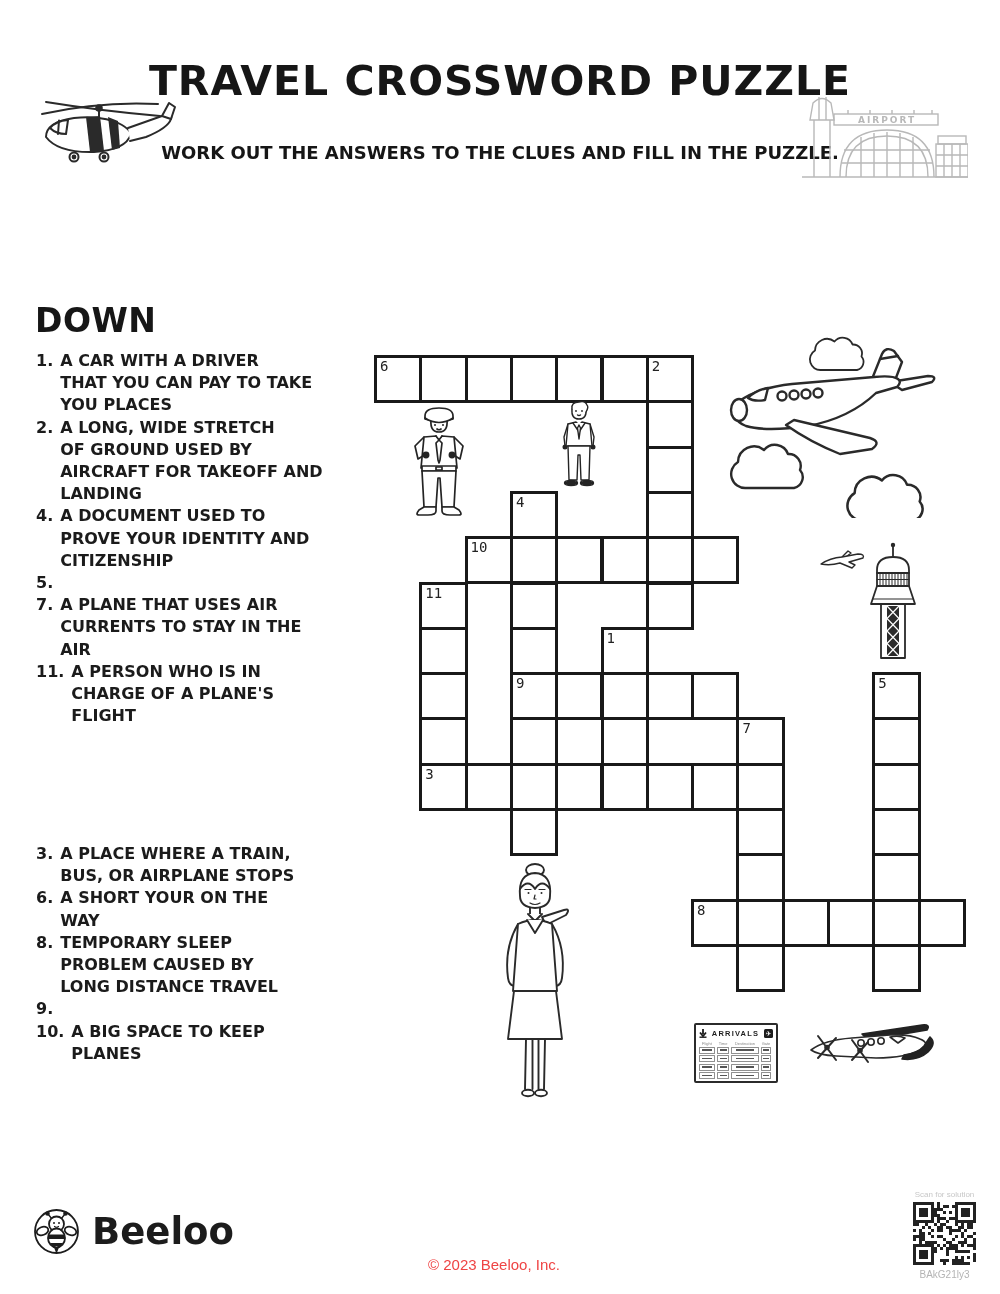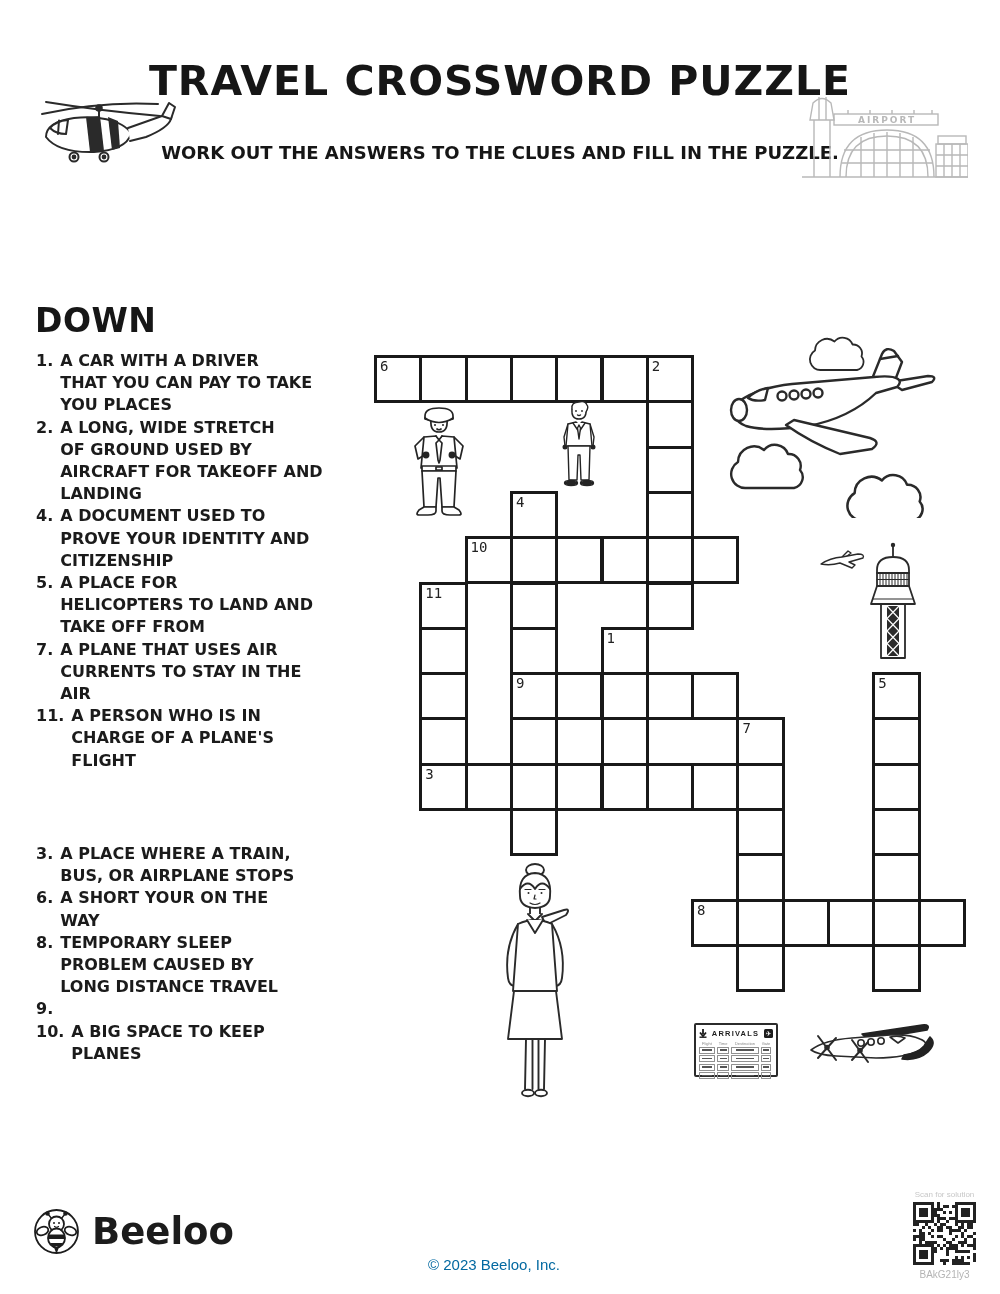--- a/index.html
+++ b/index.html
@@ -17,27 +17,27 @@
         font-size:16px;line-height:22.2px;color:#1b1b1b}
   .clue-num{flex:0 0 auto;margin-right:7px}
   .clue-text{white-space:pre-line}
   .grid{left:374px;top:355px;width:640px;height:640px}
   .cell{position:absolute;width:48.3px;height:48.3px;box-sizing:border-box;
         border:3px solid #191919;background:#fff}
   .cell-num{position:absolute;left:3px;top:0;font-family:"DejaVu Sans Mono",monospace;
         font-size:14px;color:#222}
   .footer-brand{left:33px;top:1208px;display:flex;align-items:center;gap:12px}
   .brand-text{font-family:"DejaVu Sans",sans-serif;font-weight:bold;font-size:37px;color:#1c1c1c}
-  .copyright{left:0;right:12px;top:1256px;text-align:center;font-size:15px;color:#0369a1}
+  .copyright{left:0;right:12px;top:1256px;text-align:center;font-size:15px;color:#ef4444}
   .qr-wrap{left:913px;top:1190px;width:63px;text-align:center}
   .qr-top{font-size:8px;color:#c7c7c7;margin-bottom:3px}
   .qr-box{position:relative;width:63px;height:63px;margin:0 auto;background:#fff}
   .qr-box div{position:absolute;width:3px;height:3px;background:#222}
   .qr-bottom{font-size:10px;color:#b4b4b4;margin-top:4px}
-  .arrivals{left:694px;top:1023px;width:84px;height:54px;box-sizing:border-box;
+  .arrivals{left:694px;top:1023px;width:84px;height:60px;box-sizing:border-box;
         border:2px solid #2b2b2b;border-radius:2px;background:#fff;padding:2px 3px}
   .arr-head{display:flex;align-items:center;justify-content:space-between;height:12px}
   .arr-title{font-size:7.5px;font-weight:bold;letter-spacing:1.2px;color:#1e1e1e}
   .arr-plane{width:9px;height:9px;background:#1c1c1c;color:#fff;font-size:7px;
         line-height:9px;text-align:center;border-radius:1.5px}
   .arr-cols{display:flex;gap:2px;margin-top:2px}
   .arr-col{display:flex;flex-direction:column;gap:1.5px}
   .arr-col .hd{font-size:4px;color:#888;text-align:center;height:4px}
   .arr-col .vbox{height:5px;border:.6px solid #909090;border-radius:.5px;
         display:flex;align-items:center;justify-content:center}
@@ -111,23 +111,20 @@
 LANDING</span>
       </div>
       <div class="clue">
         <span class="clue-num">4.</span>
         <span class="clue-text">A DOCUMENT USED TO
 PROVE YOUR IDENTITY AND
 CITIZENSHIP</span>
       </div>
       <div class="clue">
         <span class="clue-num">5.</span>
-        <span class="clue-text">A PLACE FOR
-HELICOPTERS TO LAND AND
-TAKE OFF FROM</span>
       </div>
       <div class="clue">
         <span class="clue-num">7.</span>
         <span class="clue-text">A PLANE THAT USES AIR
 CURRENTS TO STAY IN THE
 AIR</span>
       </div>
       <div class="clue">
         <span class="clue-num">11.</span>
         <span class="clue-text">A PERSON WHO IS IN

